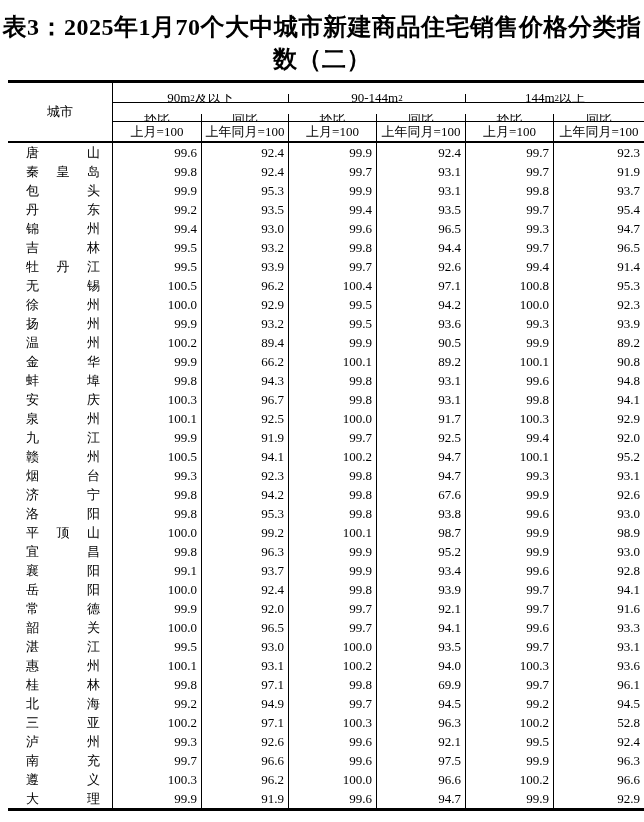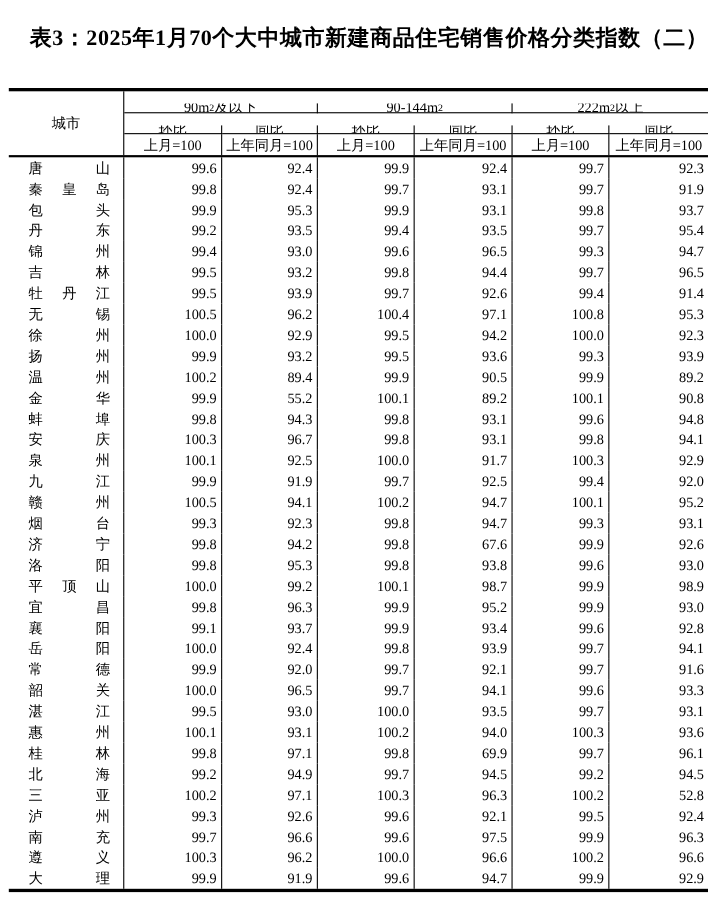--- a/index.html
+++ b/index.html
@@ -1,22 +1,22 @@
 <!DOCTYPE html>
 <html><head>
 <meta charset="utf-8">
 <style>
   html,body{margin:0;padding:0;}
   body{
     width:644px;height:822px;background:#ffffff;overflow:hidden;position:relative;
     font-family:"Liberation Serif","DejaVu Serif",serif;color:#000;
   }
   .title{
-    position:absolute;top:21px;left:0;right:0;text-align:right;
-    font-size:20px;font-weight:bold;letter-spacing:0.5px;
+    position:absolute;top:11px;left:0;right:0;text-align:center;
+    font-size:24px;font-weight:bold;letter-spacing:0.5px;
   }
   .tbl{position:absolute;top:80px;left:8px;width:636px;}
   .grid7{display:grid;grid-template-columns:105px 89px 87px 88px 89px 88px 90px;}
   .thead{
     border-top:3px solid #000;border-bottom:2px solid #000;
     grid-template-rows:20px 19px 19px;font-size:13px;
   }
   .cell{box-sizing:border-box;overflow:hidden;}
   .hc{display:flex;align-items:center;justify-content:center;white-space:nowrap;}
   .br{border-right:1px solid #000;}
@@ -53,21 +53,21 @@
       <span>90m</span>
         <sup>2</sup>
         <span>及以下</span>
     </div>
     <div class="cell hc br bb g2">
       <span>90-144m</span>
         <sup>2</sup>
         <span></span>
     </div>
     <div class="cell hc bb g3">
-      <span>222m</span>
+      <span>144m</span>
         <sup>2</sup>
         <span>以上</span>
     </div>
 
     <div class="cell hc br bb r2" style="grid-column:2">环比</div>
     <div class="cell hc br bb r2" style="grid-column:3">同比</div>
     <div class="cell hc br bb r2" style="grid-column:4">环比</div>
     <div class="cell hc br bb r2" style="grid-column:5">同比</div>
     <div class="cell hc br bb r2" style="grid-column:6">环比</div>
     <div class="cell hc bb r2" style="grid-column:7">同比</div>
@@ -238,21 +238,21 @@
         <div class="cell num-cell">89.2</div>
       </div>
       <div class="trow grid7">
         <div class="cell br city-cell">
           <span class="city-just">
             <span>金</span>
             <span>华</span>
           </span>
         </div>
         <div class="cell num-cell br">99.9</div>
-        <div class="cell num-cell br">55.2</div>
+        <div class="cell num-cell br">66.2</div>
         <div class="cell num-cell br">100.1</div>
         <div class="cell num-cell br">89.2</div>
         <div class="cell num-cell br">100.1</div>
         <div class="cell num-cell">90.8</div>
       </div>
       <div class="trow grid7">
         <div class="cell br city-cell">
           <span class="city-just">
             <span>蚌</span>
             <span>埠</span>

